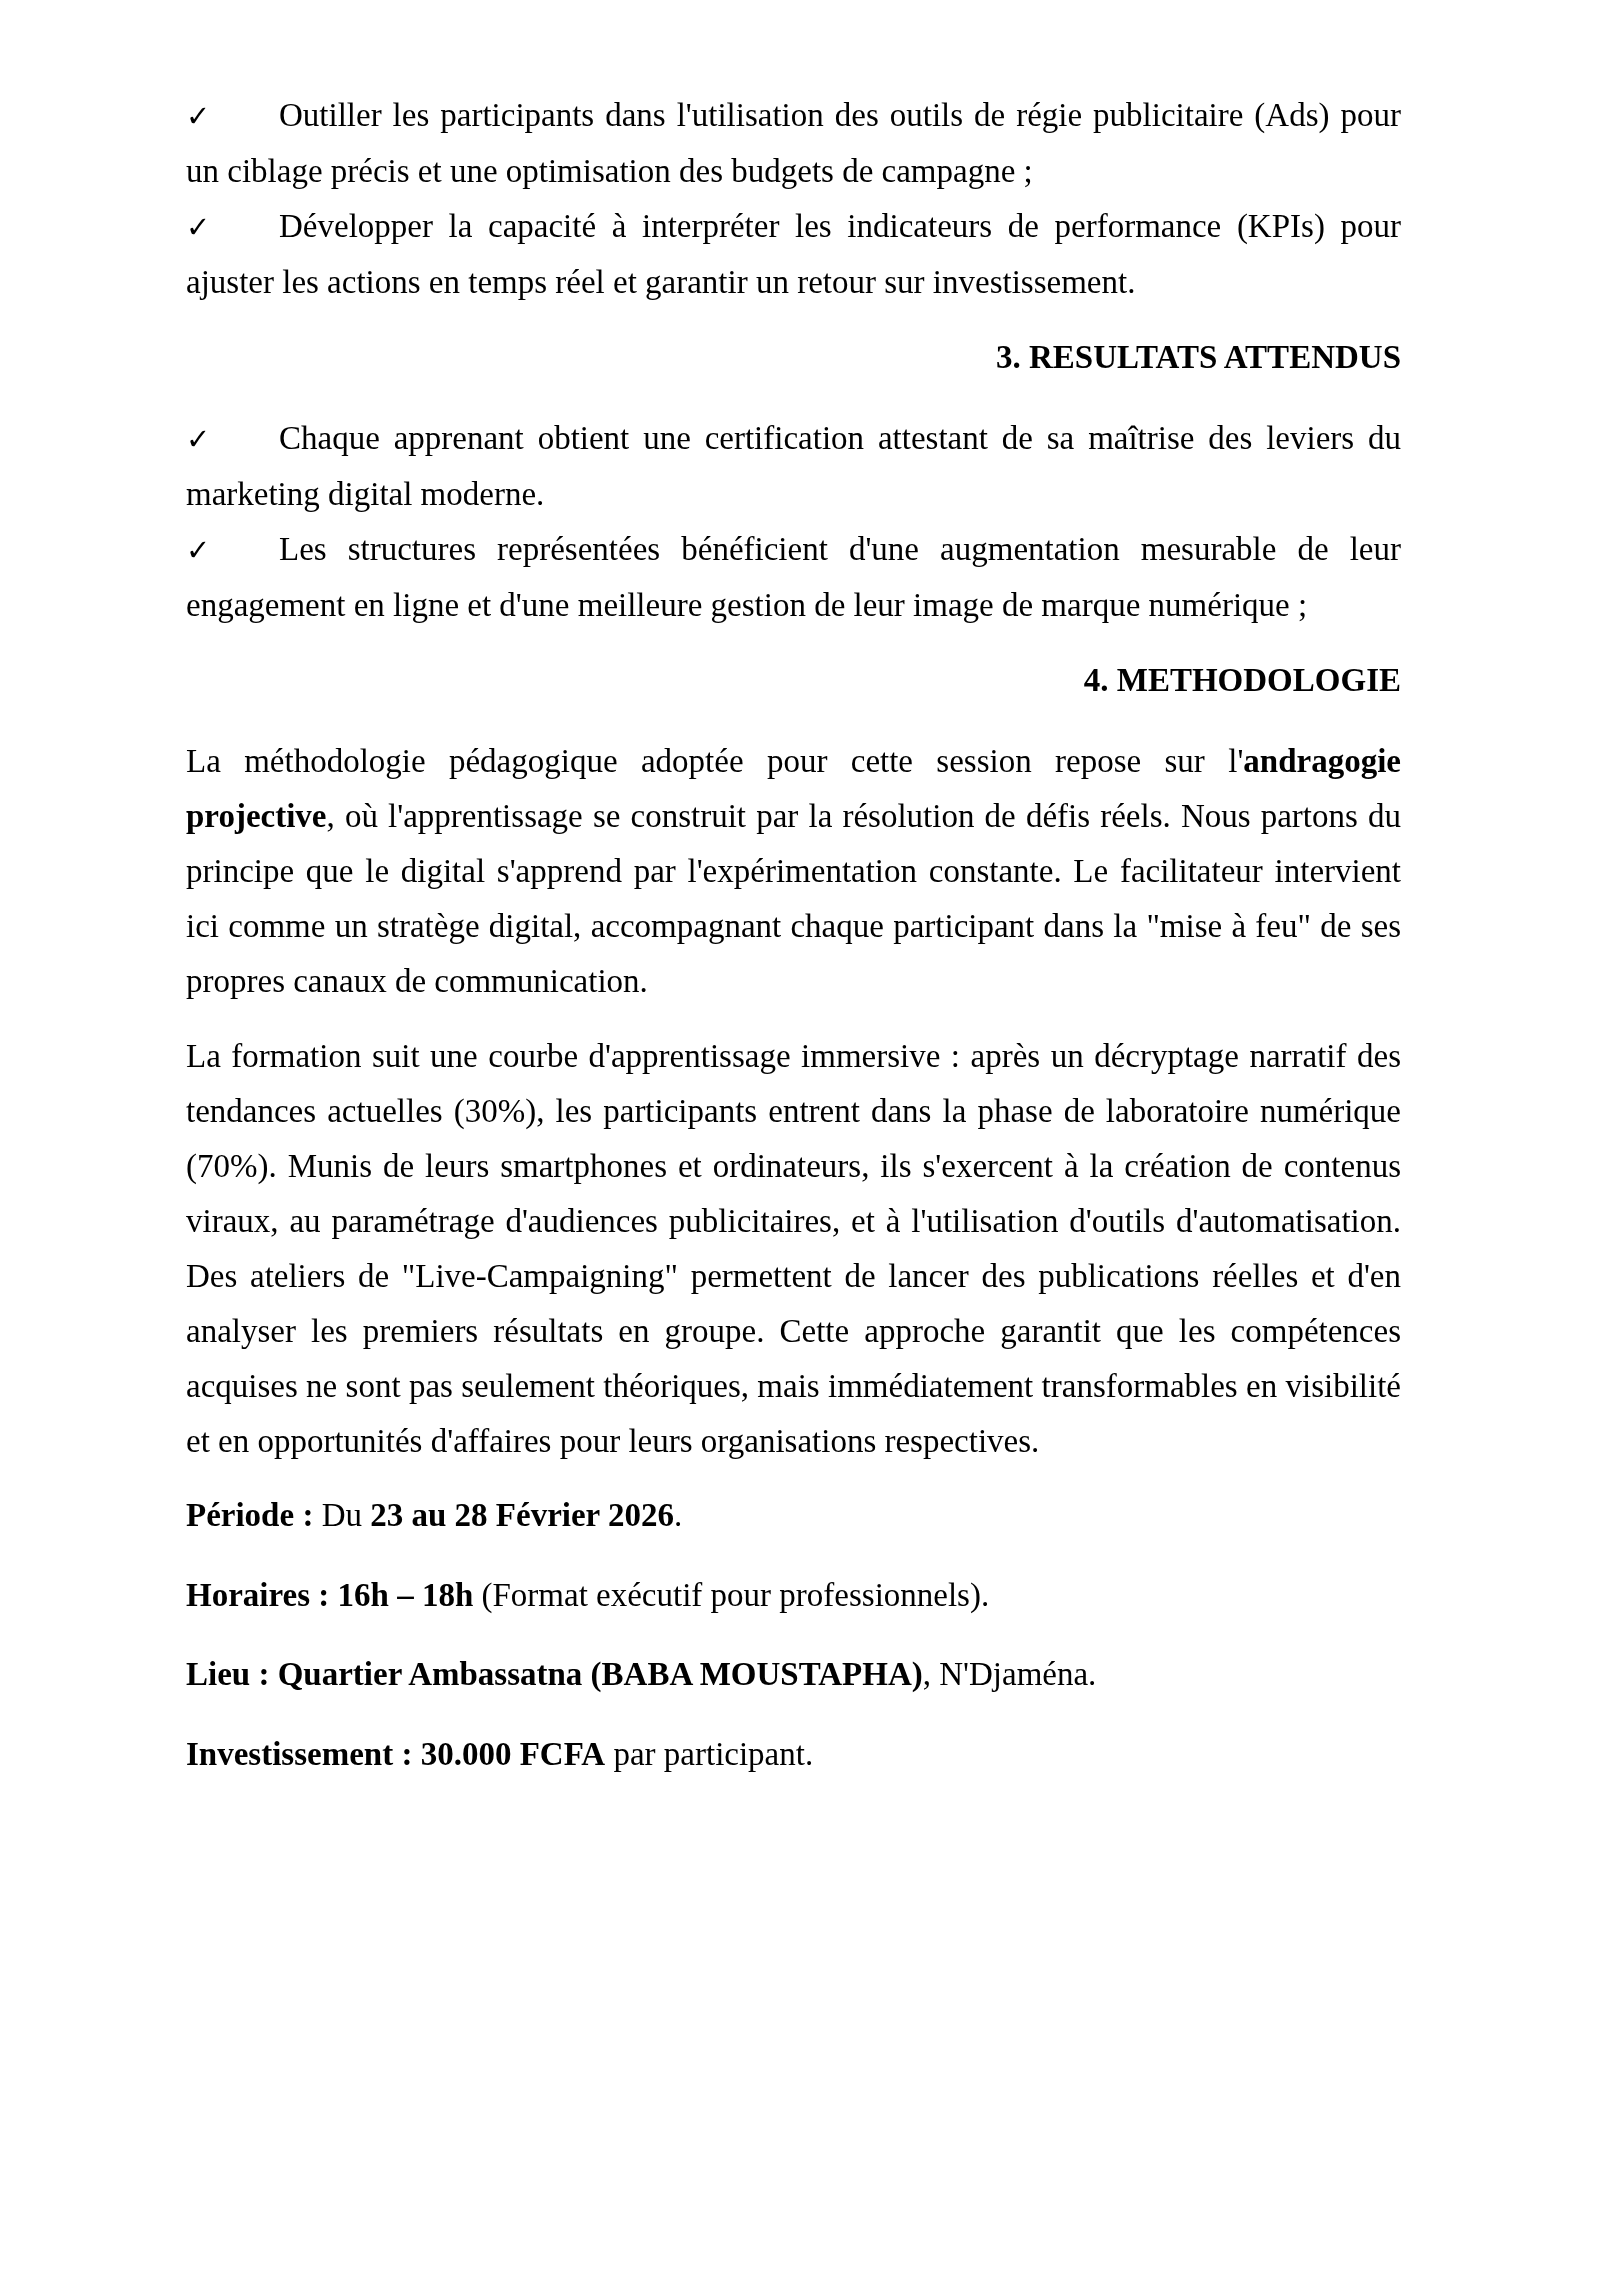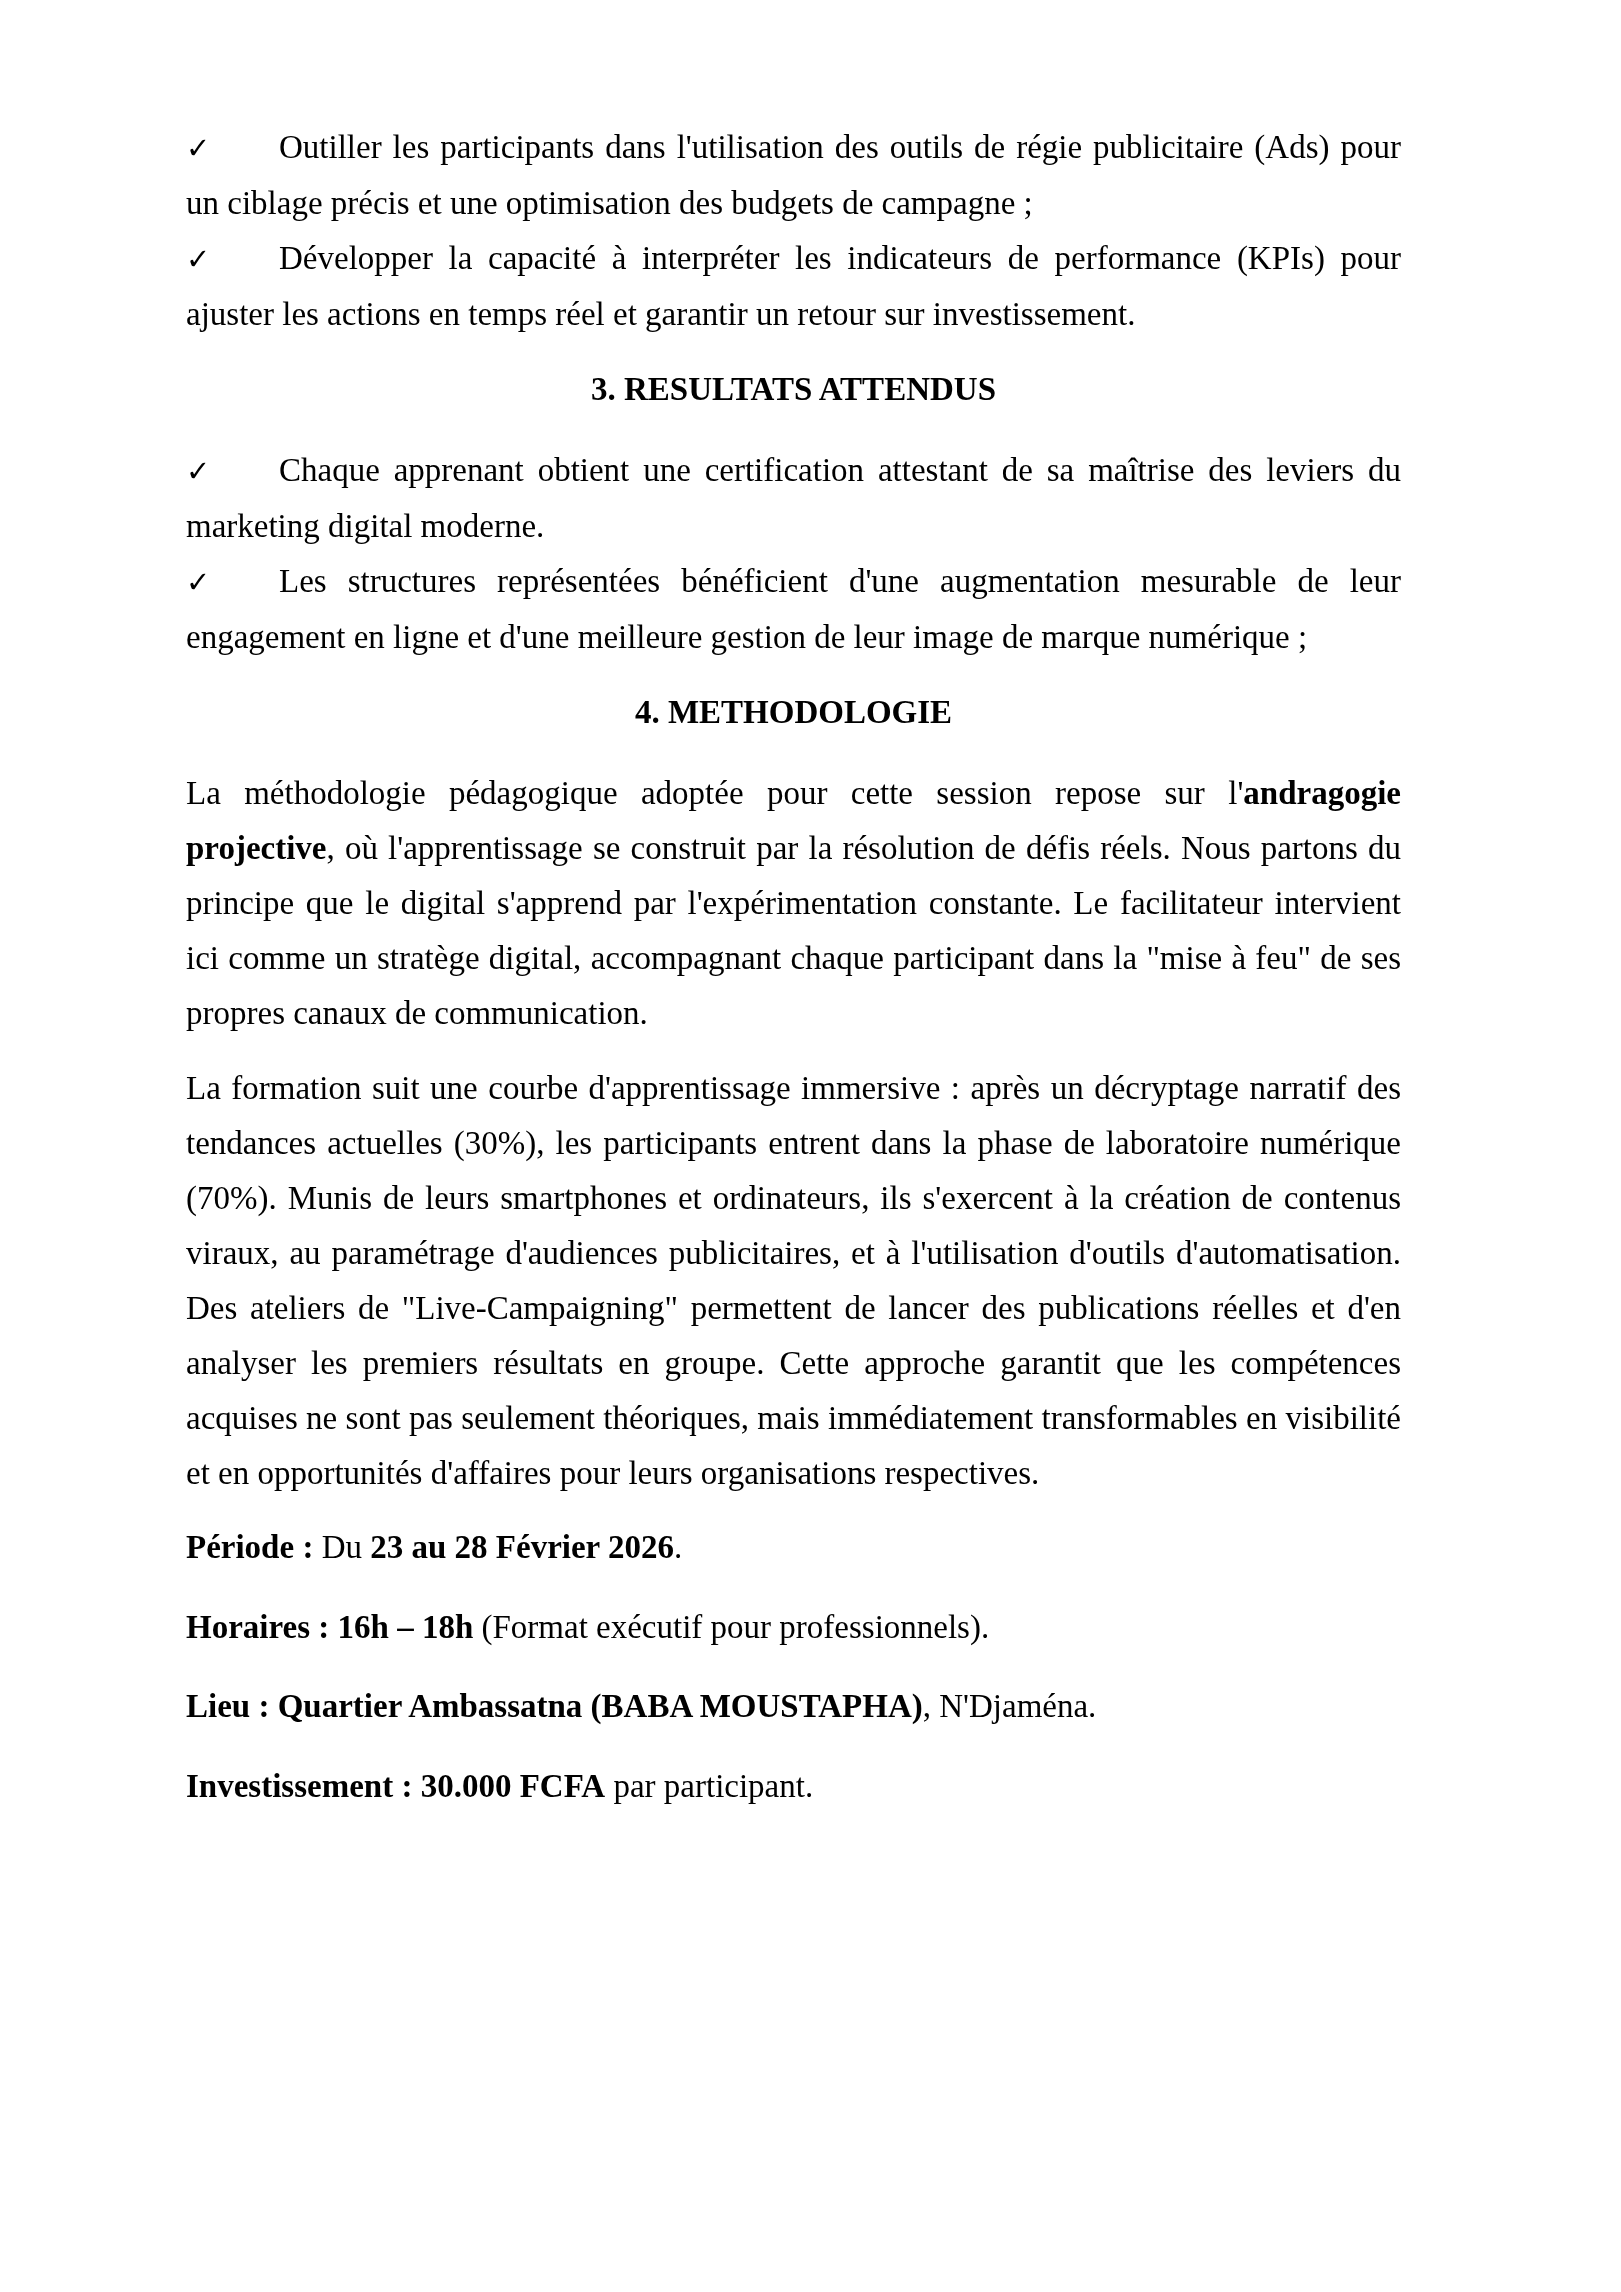--- a/index.html
+++ b/index.html
@@ -14,34 +14,34 @@
     font-family: "Liberation Serif", "DejaVu Serif", serif;
     font-size: 33px;
     line-height: 55px;
     -webkit-hyphens: none;
     hyphens: none;
   }
   .page {
     box-sizing: border-box;
     width: 1621px;
     height: 2293px;
-    padding: 120px 220px 0 186px;
+    padding: 88px 220px 0 186px;
     overflow: hidden;
   }
   p {
     margin: 0;
     padding: 0;
     text-align: justify;
   }
   .para {
     margin-bottom: 19.6px;
   }
   .hd {
     font-weight: bold;
-    text-align: center;
+    text-align: right;
     margin: 19.6px 0 26.5px 0;
   }
   .check {
     display: inline-block;
     width: 93px;
     font-family: "DejaVu Sans", sans-serif;
     font-size: 29px;
   }
   .info {
     text-align: left;

